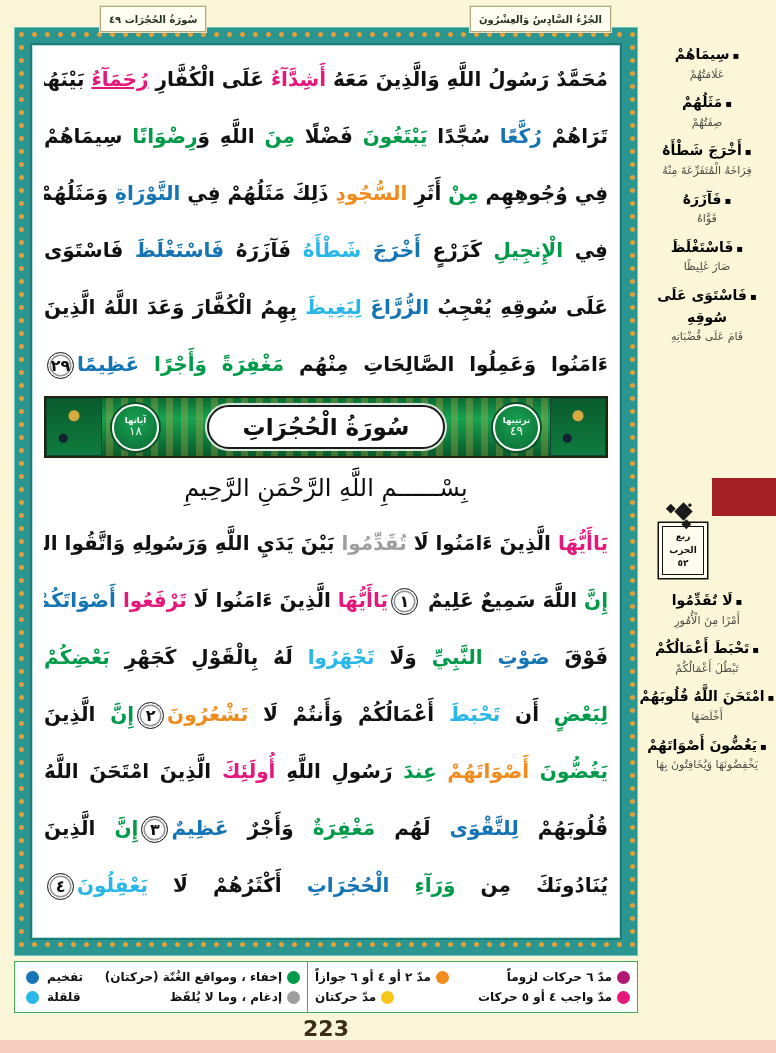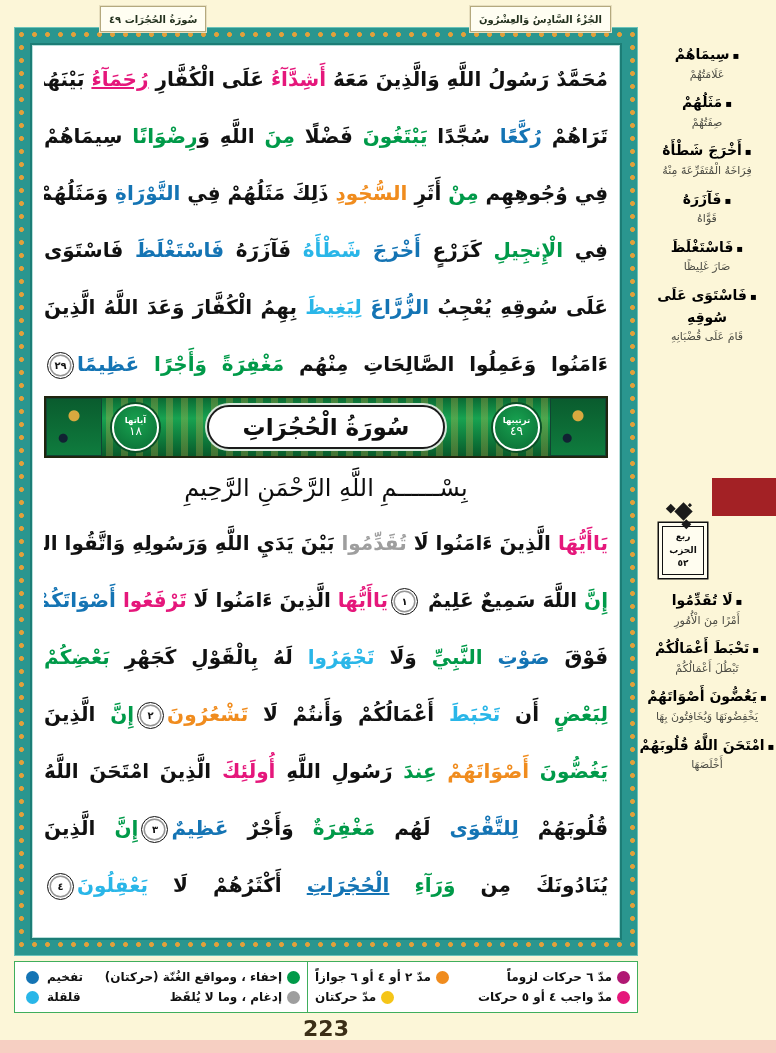--- a/index.html
+++ b/index.html
@@ -49,21 +49,21 @@
     font-size:20px; font-weight:bold; color:#111;
     direction:rtl;
     text-align:justify; text-align-last:justify; text-justify:inter-word;
     white-space:nowrap; overflow:hidden;
   }
   .ayah {
     display:inline-flex; align-items:center; justify-content:center;
     width:27px; height:27px; margin:4px 3px;
     border:1.6px solid #161616; border-radius:50%;
     box-shadow:0 0 0 1.5px #fff inset, 0 0 0 3px rgba(20,20,20,.45) inset;
-    font-size:10px; font-weight:bold; color:#111;
+    font-size:16px; font-weight:bold; color:#111;
     vertical-align:middle; line-height:normal;
   }
 
   
   .banner {
     position:relative; height:62px; margin:3px 0;
     background:linear-gradient(180deg,#0a6a33,#18a351 35%,#0e7c3c 70%,#085a2a);
     background-image:repeating-linear-gradient(90deg, rgba(222,178,74,.28) 0 7px, rgba(0,0,0,0) 7px 15px),
                      linear-gradient(180deg,#0a6a33,#18a351 35%,#0e7c3c 70%,#085a2a);
     border:2px solid #20250f;
@@ -169,21 +169,21 @@
 
     <div class="bismillah">بِسْــــــمِ اللَّهِ الرَّحْمَنِ الرَّحِيمِ</div>
 
     <div id="lines-bottom">
         <div class="qline"><span style="color: rgb(229, 23, 123);">يَاأَيُّهَا</span><span style="color: rgb(17, 17, 17);"> الَّذِينَ ءَامَنُوا لَا </span><span style="color: rgb(158, 158, 158);">تُقَدِّمُوا</span><span style="color: rgb(17, 17, 17);"> بَيْنَ يَدَيِ اللَّهِ وَرَسُولِهِ وَاتَّقُوا اللَّهَ</span></div>
         <div class="qline"><span style="color: rgb(0, 154, 73);">إِنَّ</span><span style="color: rgb(17, 17, 17);"> اللَّهَ سَمِيعٌ عَلِيمٌ </span><span class="ayah">١</span><span style="color: rgb(229, 23, 123);">يَاأَيُّهَا</span><span style="color: rgb(17, 17, 17);"> الَّذِينَ ءَامَنُوا لَا </span><span style="color: rgb(229, 23, 123);">تَرْفَعُوا</span><span style="color: rgb(17, 17, 17);"> </span><span style="color: rgb(20, 116, 180);">أَصْوَاتَكُمْ</span></div>
         <div class="qline"><span style="color: rgb(17, 17, 17);">فَوْقَ </span><span style="color: rgb(20, 116, 180);">صَوْتِ</span><span style="color: rgb(17, 17, 17);"> </span><span style="color: rgb(0, 154, 73);">النَّبِيِّ</span><span style="color: rgb(17, 17, 17);"> وَلَا </span><span style="color: rgb(41, 182, 232);">تَجْهَرُوا</span><span style="color: rgb(17, 17, 17);"> لَهُ بِالْقَوْلِ كَجَهْرِ </span><span style="color: rgb(0, 154, 73);">بَعْضِكُمْ</span></div>
         <div class="qline"><span style="color: rgb(0, 154, 73);">لِبَعْضٍ</span><span style="color: rgb(17, 17, 17);"> أَن </span><span style="color: rgb(41, 182, 232);">تَحْبَطَ</span><span style="color: rgb(17, 17, 17);"> أَعْمَالُكُمْ وَأَنتُمْ لَا </span><span style="color: rgb(240, 140, 30);">تَشْعُرُونَ</span><span class="ayah">٢</span><span style="color: rgb(0, 154, 73);">إِنَّ</span><span style="color: rgb(17, 17, 17);"> الَّذِينَ</span></div>
         <div class="qline"><span style="color: rgb(0, 154, 73);">يَغُضُّونَ</span><span style="color: rgb(17, 17, 17);"> </span><span style="color: rgb(240, 140, 30);">أَصْوَاتَهُمْ</span><span style="color: rgb(17, 17, 17);"> </span><span style="color: rgb(0, 154, 73);">عِندَ</span><span style="color: rgb(17, 17, 17);"> رَسُولِ اللَّهِ </span><span style="color: rgb(229, 23, 123);">أُولَئِكَ</span><span style="color: rgb(17, 17, 17);"> الَّذِينَ امْتَحَنَ اللَّهُ</span></div>
         <div class="qline"><span style="color: rgb(17, 17, 17);">قُلُوبَهُمْ </span><span style="color: rgb(20, 116, 180);">لِلتَّقْوَى</span><span style="color: rgb(17, 17, 17);"> لَهُم </span><span style="color: rgb(0, 154, 73);">مَغْفِرَةٌ</span><span style="color: rgb(17, 17, 17);"> وَأَجْرٌ </span><span style="color: rgb(20, 116, 180);">عَظِيمٌ</span><span class="ayah">٣</span><span style="color: rgb(0, 154, 73);">إِنَّ</span><span style="color: rgb(17, 17, 17);"> الَّذِينَ</span></div>
-        <div class="qline"><span style="color: rgb(17, 17, 17);">يُنَادُونَكَ مِن </span><span style="color: rgb(0, 154, 73);">وَرَآءِ</span><span style="color: rgb(17, 17, 17);"> </span><span style="color: rgb(20, 116, 180); text-decoration: underline;">الْحُجُرَاتِ</span><span style="color: rgb(17, 17, 17);"> أَكْثَرُهُمْ لَا </span><span style="color: rgb(41, 182, 232);">يَعْقِلُونَ</span><span class="ayah">٤</span></div>
+        <div class="qline"><span style="color: rgb(17, 17, 17);">يُنَادُونَكَ مِن </span><span style="color: rgb(0, 154, 73);">وَرَآءِ</span><span style="color: rgb(17, 17, 17);"> </span><span style="color: rgb(20, 116, 180);">الْحُجُرَاتِ</span><span style="color: rgb(17, 17, 17);"> أَكْثَرُهُمْ لَا </span><span style="color: rgb(41, 182, 232);">يَعْقِلُونَ</span><span class="ayah">٤</span></div>
       </div>
   </div>
 </div>
 
 <div class="margin-col margin-a" id="margin-a">
     <div class="note">
       <div class="w">سِيمَاهُمْ</div>
       <div class="m">عَلَامَتُهُمْ</div>
     </div>
     <div class="note">
@@ -217,26 +217,26 @@
 <div class="margin-col margin-b" id="margin-b">
     <div class="note">
       <div class="w">لَا تُقَدِّمُوا</div>
       <div class="m">أَمْرًا مِنَ الْأُمُورِ</div>
     </div>
     <div class="note">
       <div class="w">تَحْبَطَ أَعْمَالُكُمْ</div>
       <div class="m">تَبْطُلَ أَعْمَالُكُمْ</div>
     </div>
     <div class="note">
+      <div class="w">امْتَحَنَ اللَّهُ قُلُوبَهُمْ</div>
+      <div class="m">أَخْلَصَهَا</div>
+    </div>
+    <div class="note">
       <div class="w">يَغُضُّونَ أَصْوَاتَهُمْ</div>
       <div class="m">يَخْفِضُونَهَا وَيُخَافِتُونَ بِهَا</div>
-    </div>
-    <div class="note">
-      <div class="w">امْتَحَنَ اللَّهُ قُلُوبَهُمْ</div>
-      <div class="m">أَخْلَصَهَا</div>
     </div>
   </div>
 
 <div class="legend">
   <div class="lcell cell-madd" id="cell-madd">
       <div class="lrow">
         <span class="dot" style="background: rgb(176, 24, 115);"></span>
         <span>مدّ ٦ حركات لزوماً</span>
         <span class="sp"></span>
         <span class="dot" style="background: rgb(240, 140, 30);"></span>

